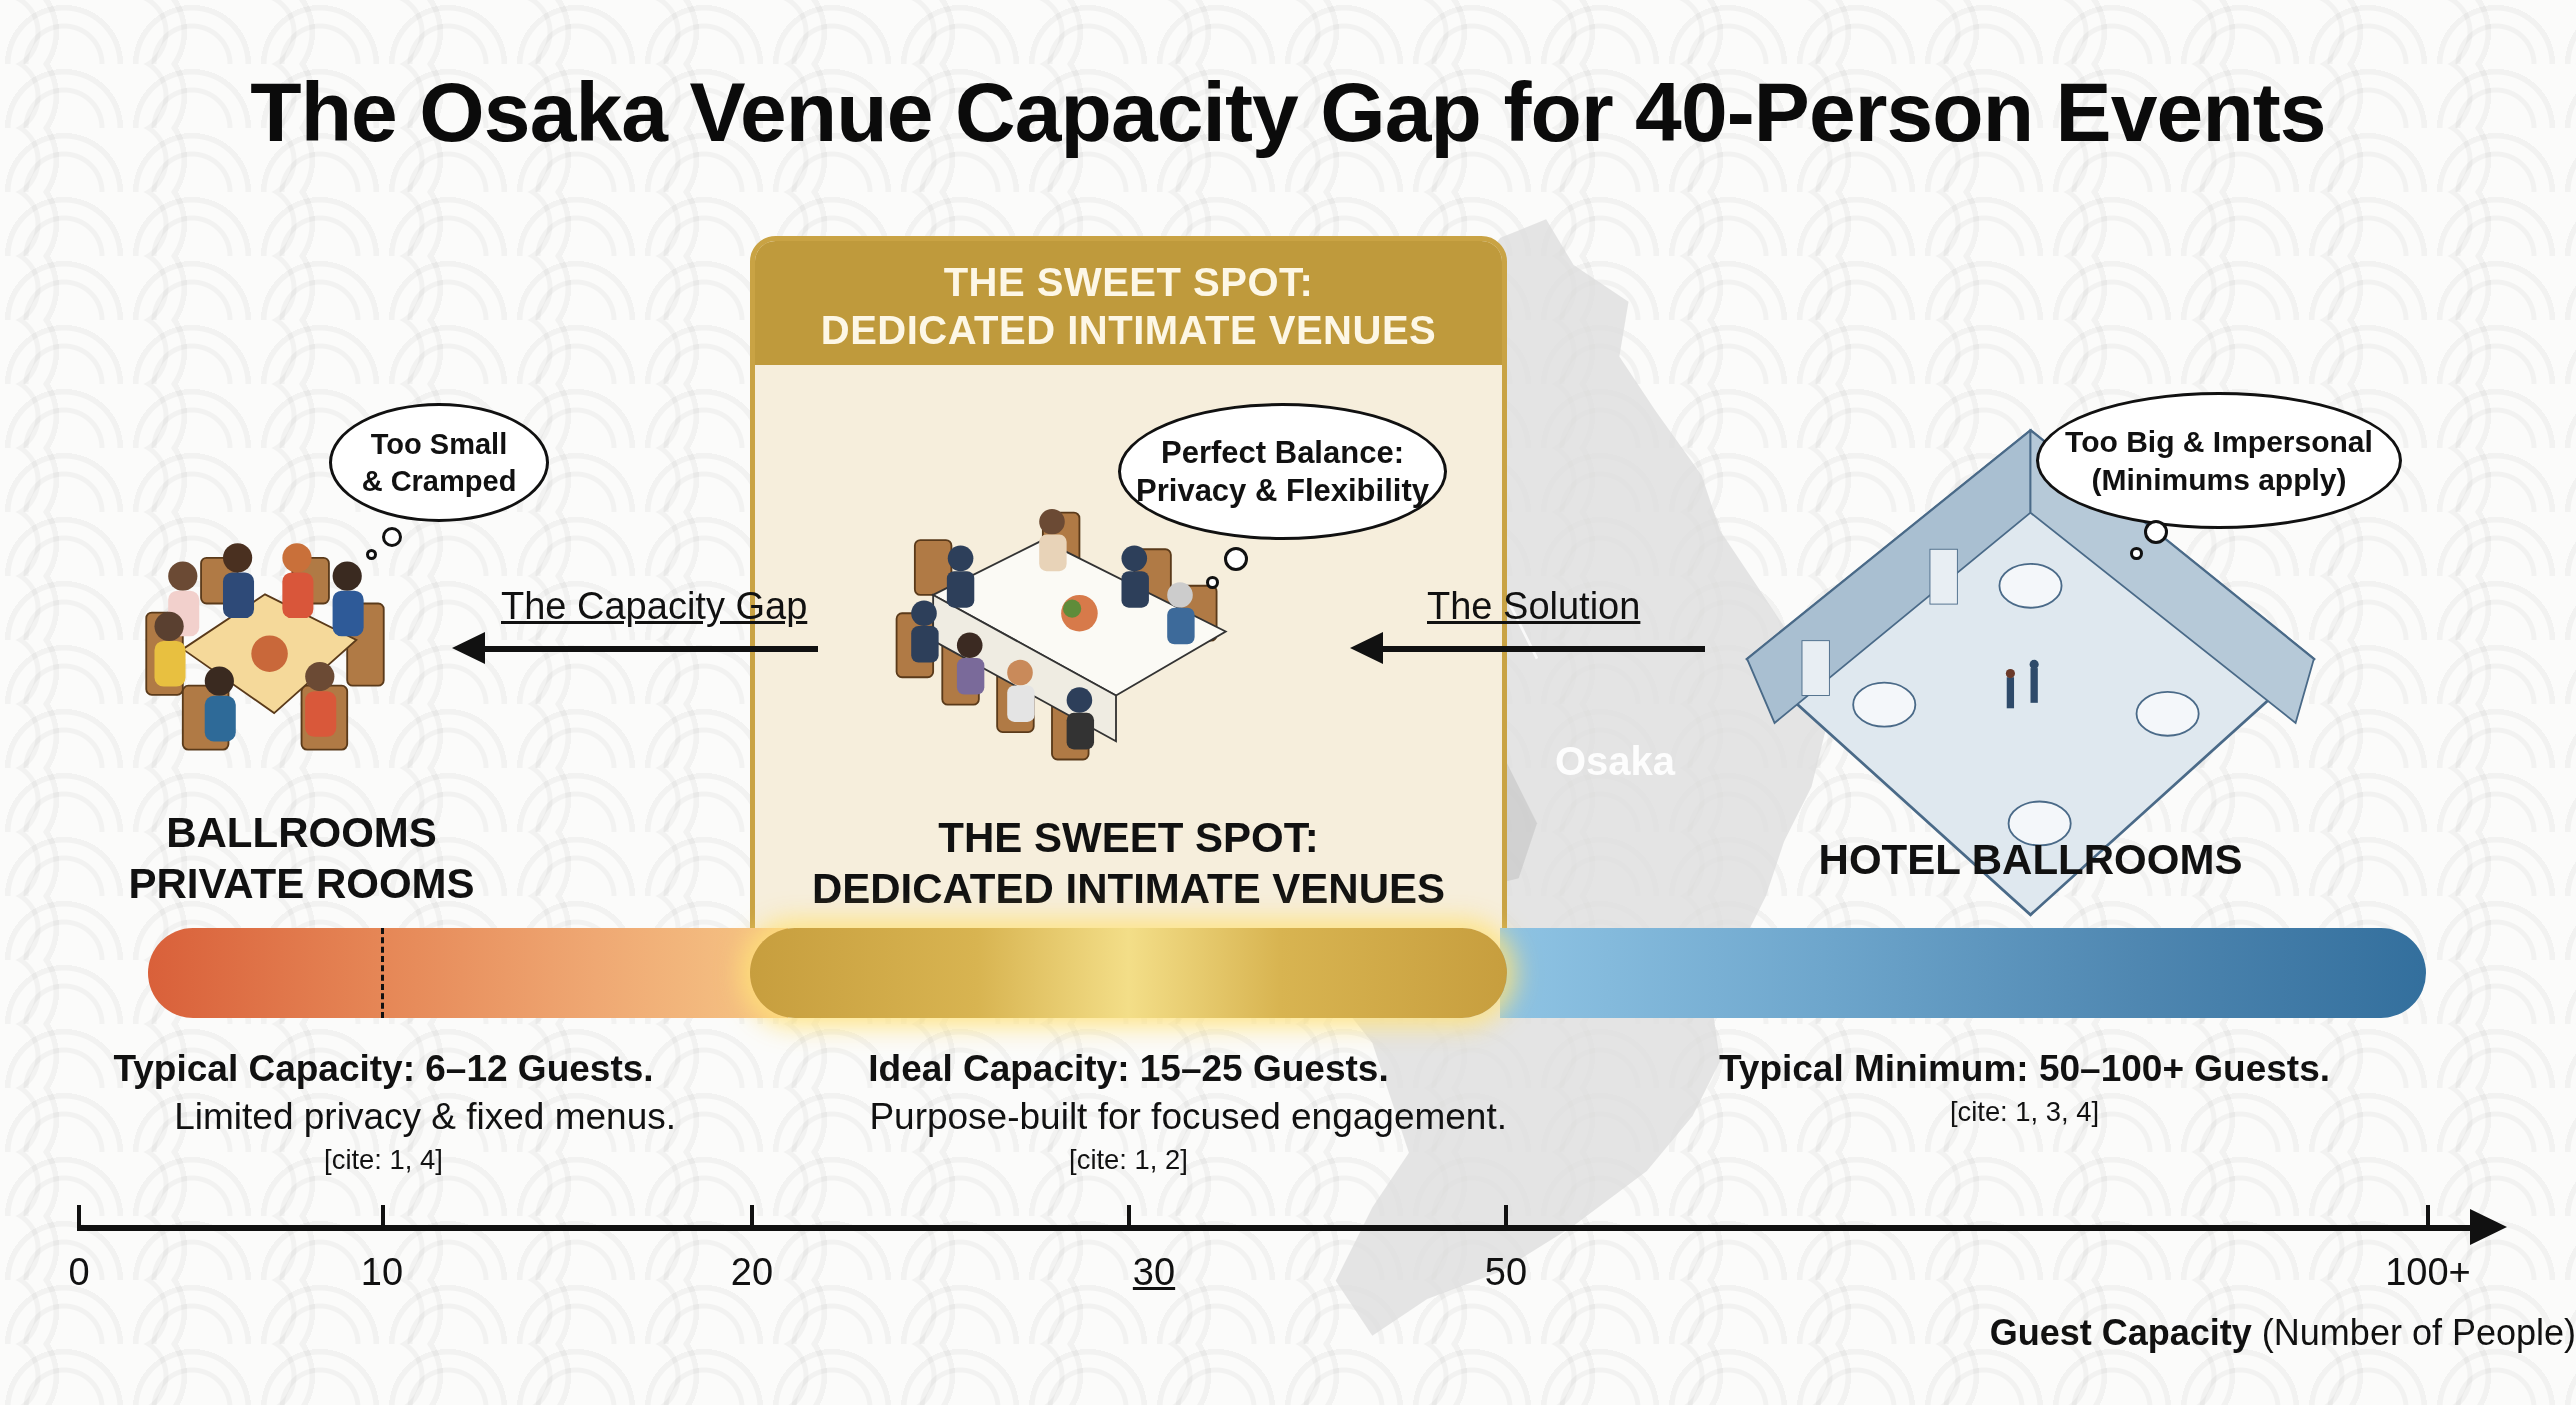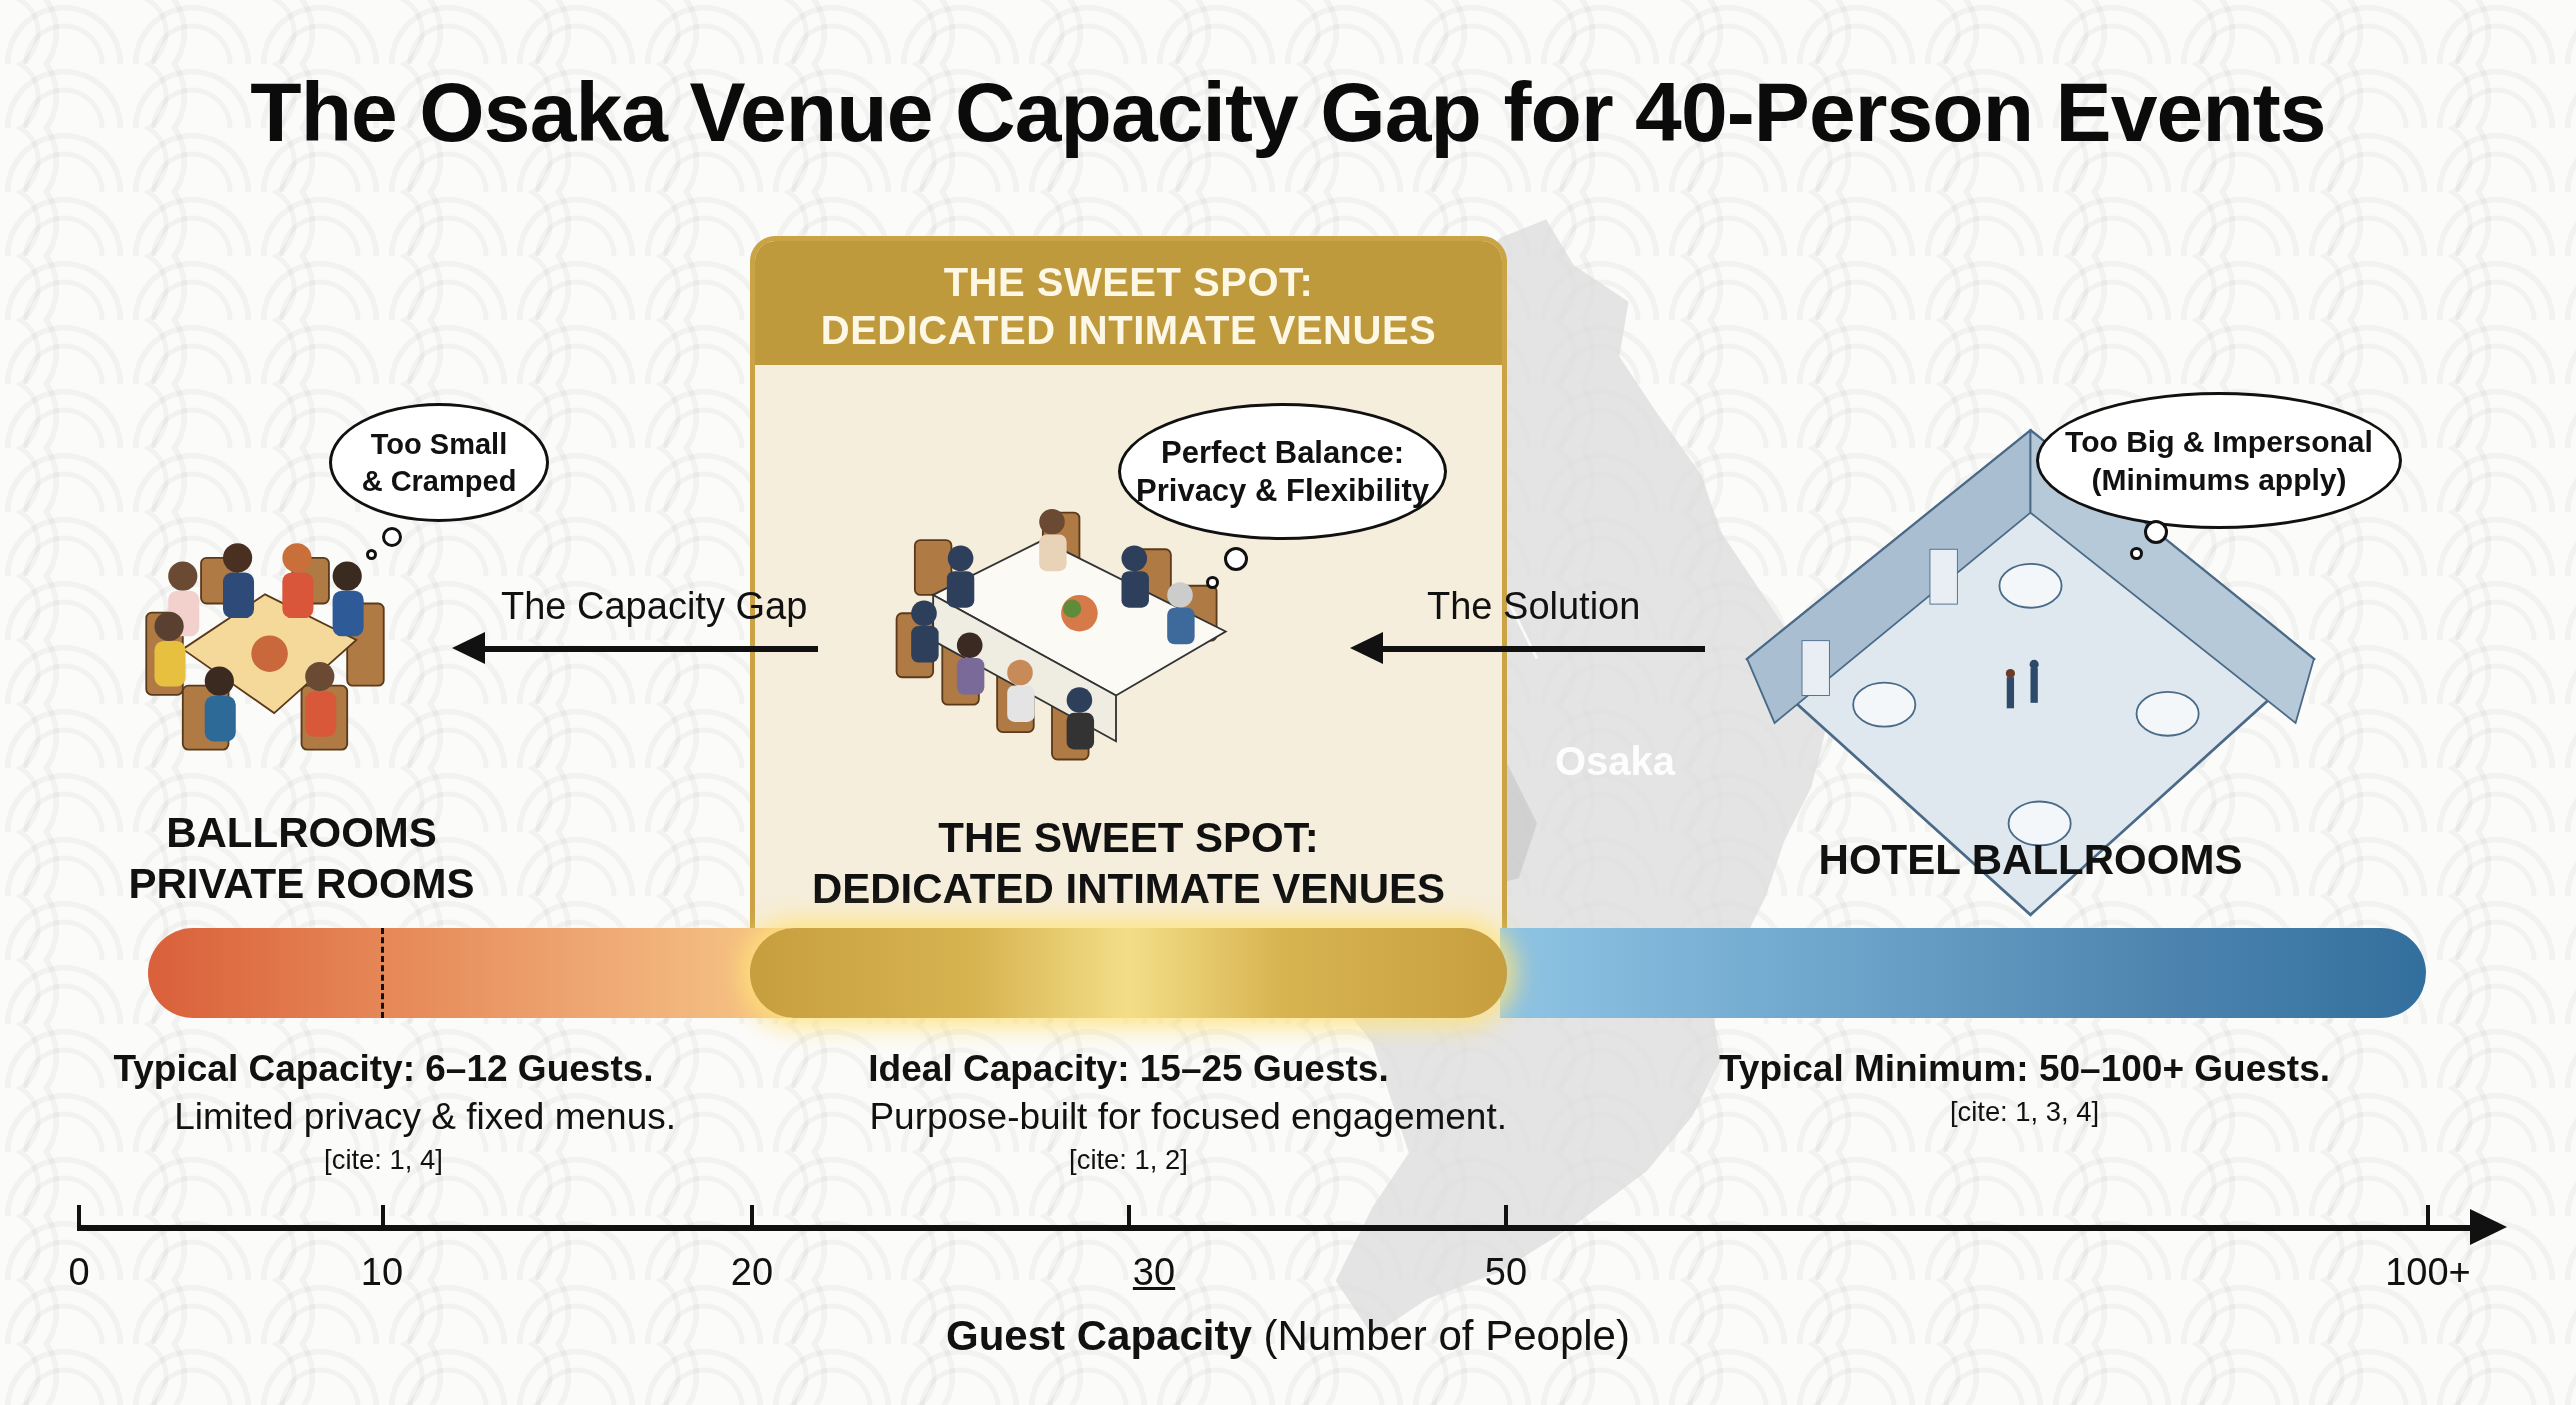--- a/index.html
+++ b/index.html
@@ -42,21 +42,21 @@
     text-align: center; font-weight: 600; color: #111;
     display: flex; align-items: center; justify-content: center;
     box-shadow: 0 0 0 0 #fff;
   }
   .cloud-dot { background: #fff; border: 3.7px solid #111; border-radius: 50%; }
 
   .venue-label { font-size: 42px; font-weight: 700; line-height: 51px; text-align: center; color: #111; }
 
   .arrow-line { height: 5.5px; background: #111; }
   .arrow-head { width: 0; height: 0; border-top: 16.5px solid transparent; border-bottom: 16.5px solid transparent; border-right: 33px solid #111; }
-  .arrow-text { font-size: 38px; color: #111; background: rgba(255,255,255,0.0); }
+  .arrow-text { font-size: 38px; color: #111; background: rgba(255,255,255,0.0); text-decoration: underline; }
 
   .bar-left {
     left: 148px; top: 928px; width: 640px; height: 90px; border-radius: 45px 0 0 45px;
     background: linear-gradient(90deg, #d9603a 0%, #e58555 35%, #efa873 70%, #f6c686 100%);
   }
   .bar-right {
     left: 1500px; top: 928px; width: 926px; height: 90px; border-radius: 0 45px 45px 0;
     background: linear-gradient(90deg, #8fc4e4 0%, #6ea6cc 35%, #4e86b0 70%, #336f9d 100%);
   }
   .bar-gold {
@@ -68,21 +68,21 @@
 
   .desc { text-align: center; }
   .desc .h { font-size: 37px; font-weight: 700; line-height: 48px; }
   .desc .b { font-size: 37px; line-height: 48px; text-align: right; }
   .desc .c { font-size: 27.4px; line-height: 38px; }
 
   .axis-line { left: 77px; top: 1225px; width: 2415px; height: 5.5px; background: #111; }
   .axis-head { left: 2470px; top: 1209px; width: 0; height: 0; border-top: 18.3px solid transparent; border-bottom: 18.3px solid transparent; border-left: 37px solid #111; }
   .tick { width: 3.7px; height: 24px; background: #111; top: 1205px; }
   .tick-label { top: 1251px; font-size: 38px; font-weight: 500; transform: translateX(-50%); color: #111; }
-  .axis-title { left: 0; top: 1312px; width: 2576px; text-align: center; font-size: 42px; color: #111; }
+  .axis-title { left: 0; top: 1312px; width: 2576px; text-align: right; font-size: 36px; color: #111; }
   .axis-title b { font-weight: 700; }
 </style>
 </head>
 <body>
 
 <div class="abs page-title">The Osaka Venue Capacity Gap for 40-Person Events</div>
 
 <svg class="abs map-bg" viewBox="0 0 1000 1260">
   <path d="M560 40 L610 20 L640 70 L700 110 L690 170 L730 230 L780 300 L800 360 L840 420 L880 480 L920 560 L900 640 L870 700 L850 760 L820 820 L790 870 L800 940 L770 1000 L720 1060 L640 1120 L560 1170 L480 1200 L420 1240 L380 1180 L420 1100 L460 1040 L440 980 L420 920 L380 870 L360 800 L330 740 L300 660 L260 580 L220 520 L200 460 L230 400 L280 360 L330 320 L380 280 L420 240 L460 180 L500 120 Z" fill="#dcdcdc" opacity="0.75"></path>
   <path d="M360 620 L500 560 L560 600 L600 680 L580 740 L500 760 L420 740 L370 700 Z" fill="#c9c9c9" opacity="0.7"></path>

